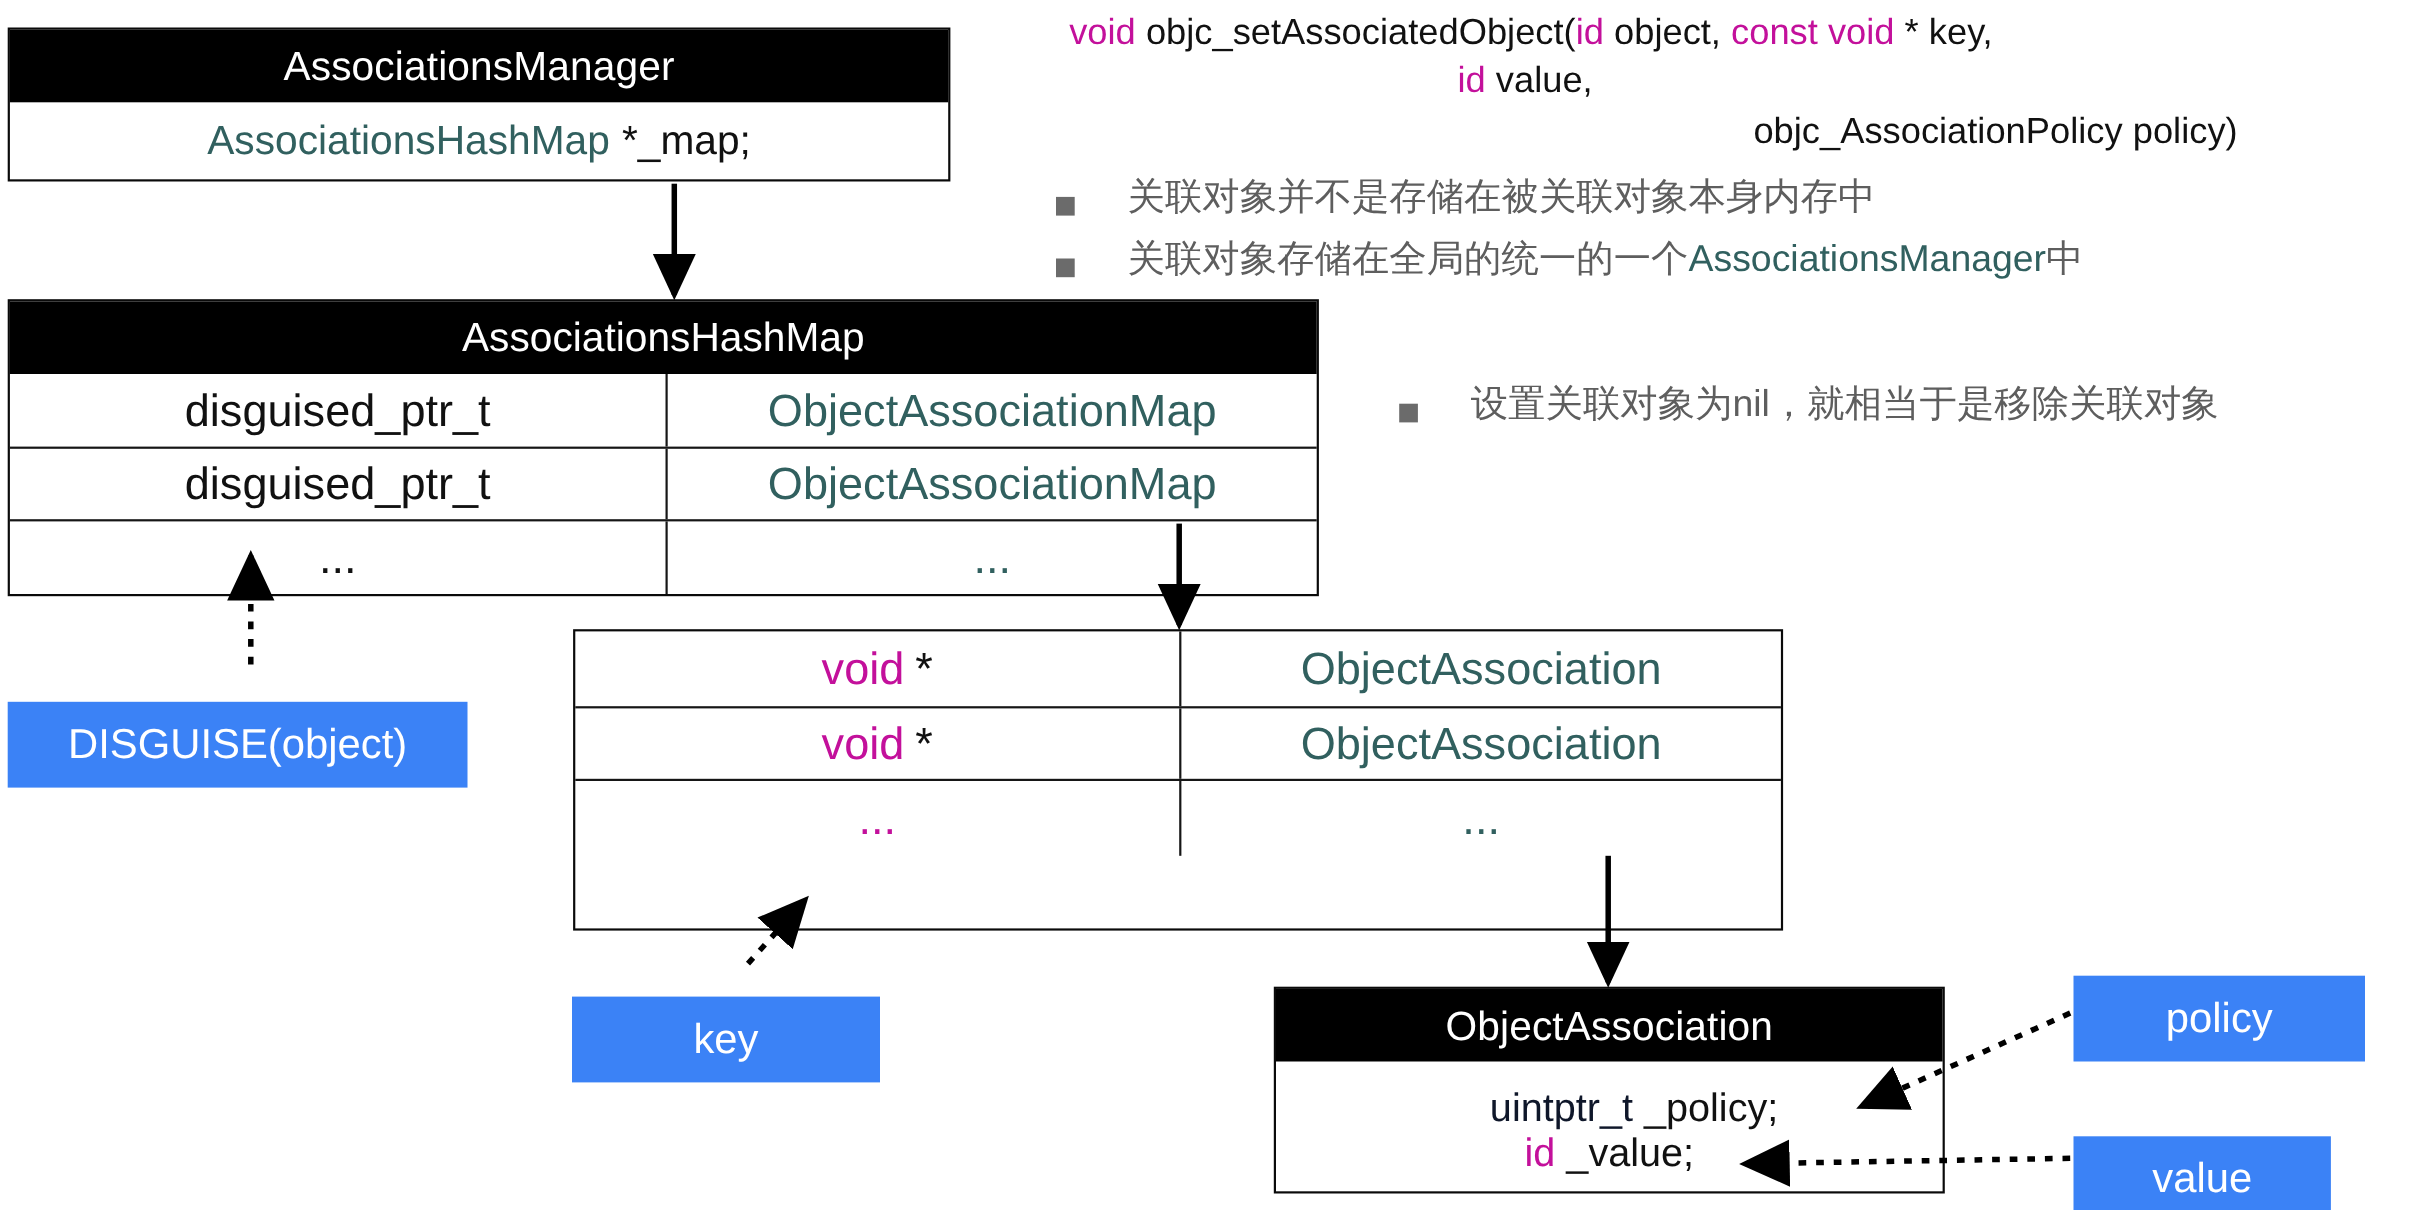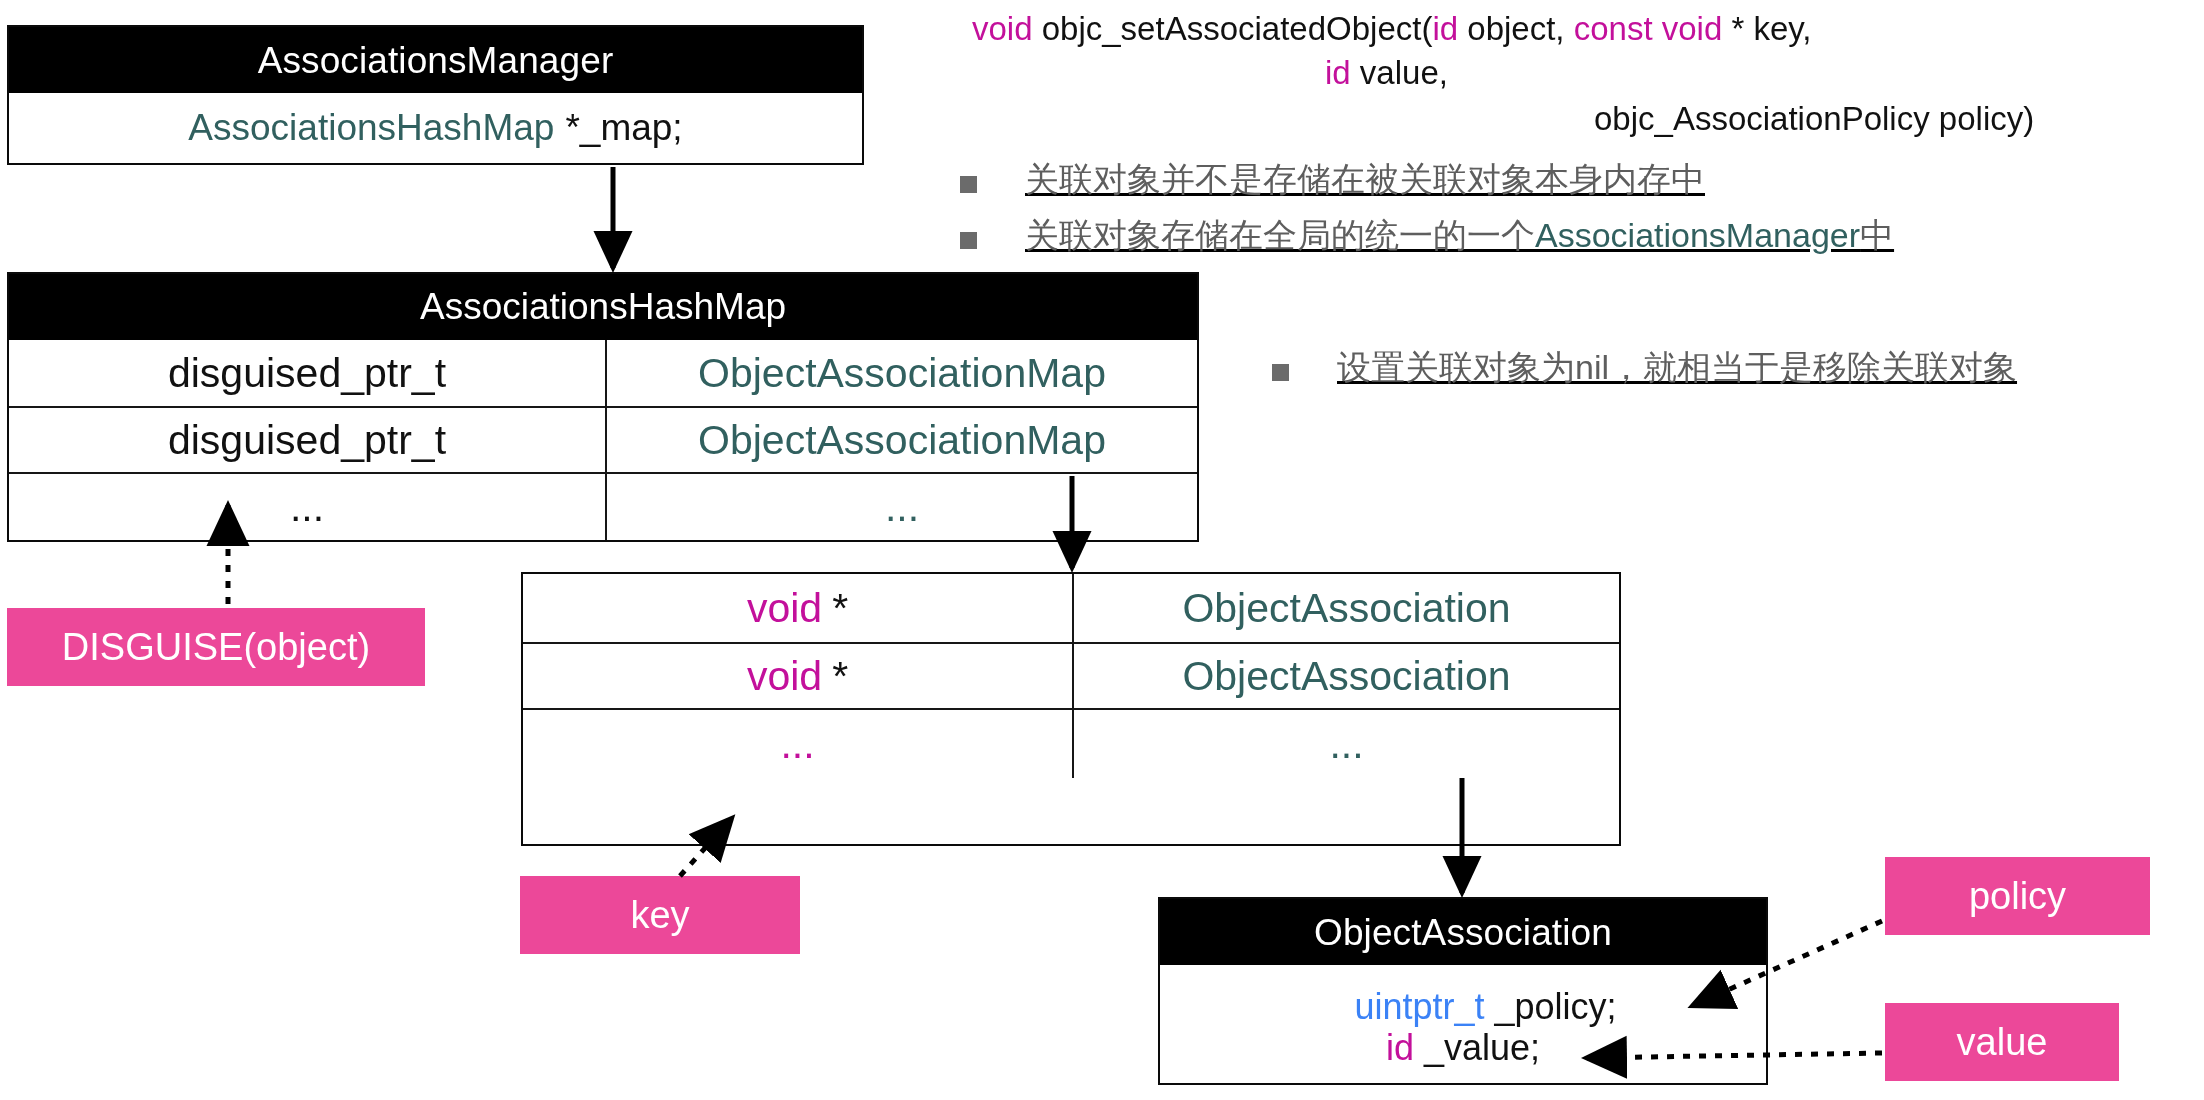--- a/index.html
+++ b/index.html
@@ -33,33 +33,33 @@
   .tbl-row{display:flex;box-sizing:border-box;border-top:2px solid #161616;}
   .tbl-row.first{border-top:none;}
   .tbl-cell{
     box-sizing:border-box;display:flex;align-items:center;justify-content:center;
     font-size:41px;color:#111;overflow:hidden;white-space:nowrap;
   }
   .tbl-cell.left{border-right:2px solid #161616;}
 
   .teal{color:#31605f;}
   .magenta{color:#c3109b;}
-  .violet{color:#3b82f6;margin-left:45px;}
+  .violet{color:#0f172a;margin-left:45px;}
   .black{color:#111;}
 
   
   .callout{
-    position:absolute;background:#ec4899;color:#fff;
+    position:absolute;background:#3b82f6;color:#fff;
     display:flex;align-items:center;justify-content:center;
-    font-size:38px;box-sizing:border-box;
+    font-size:38px;box-sizing:border-box;margin-top:30px;
   }
 
   
   .sig{position:absolute;font-size:33px;color:#111;white-space:nowrap;}
-  .bullet-row{position:absolute;display:flex;align-items:flex-start;white-space:nowrap;text-decoration:underline;}
+  .bullet-row{position:absolute;display:flex;align-items:center;white-space:nowrap;}
   .bullet-sq{
     width:17px;height:17px;background:#6b6b6b;flex:0 0 auto;margin-top:16px;
   }
   .bullet-tx{font-size:34px;color:#5e5e5e;margin-left:48px;line-height:1.15;}
 
   svg.overlay{position:absolute;left:0;top:0;width:2204px;height:1100px;pointer-events:none;}
 </style>
 </head>
 <body>
 

